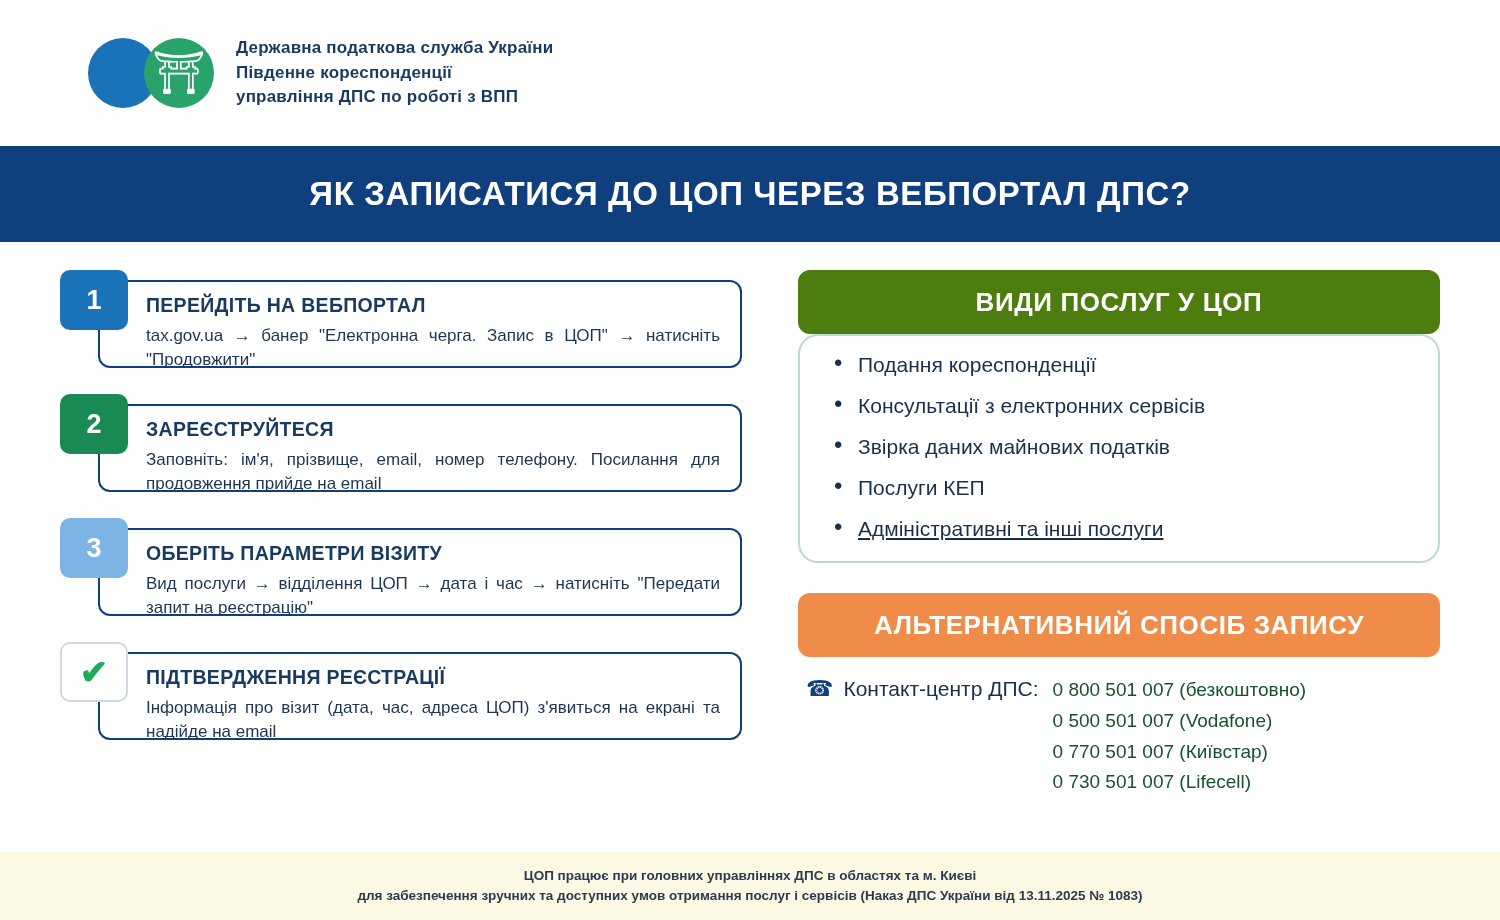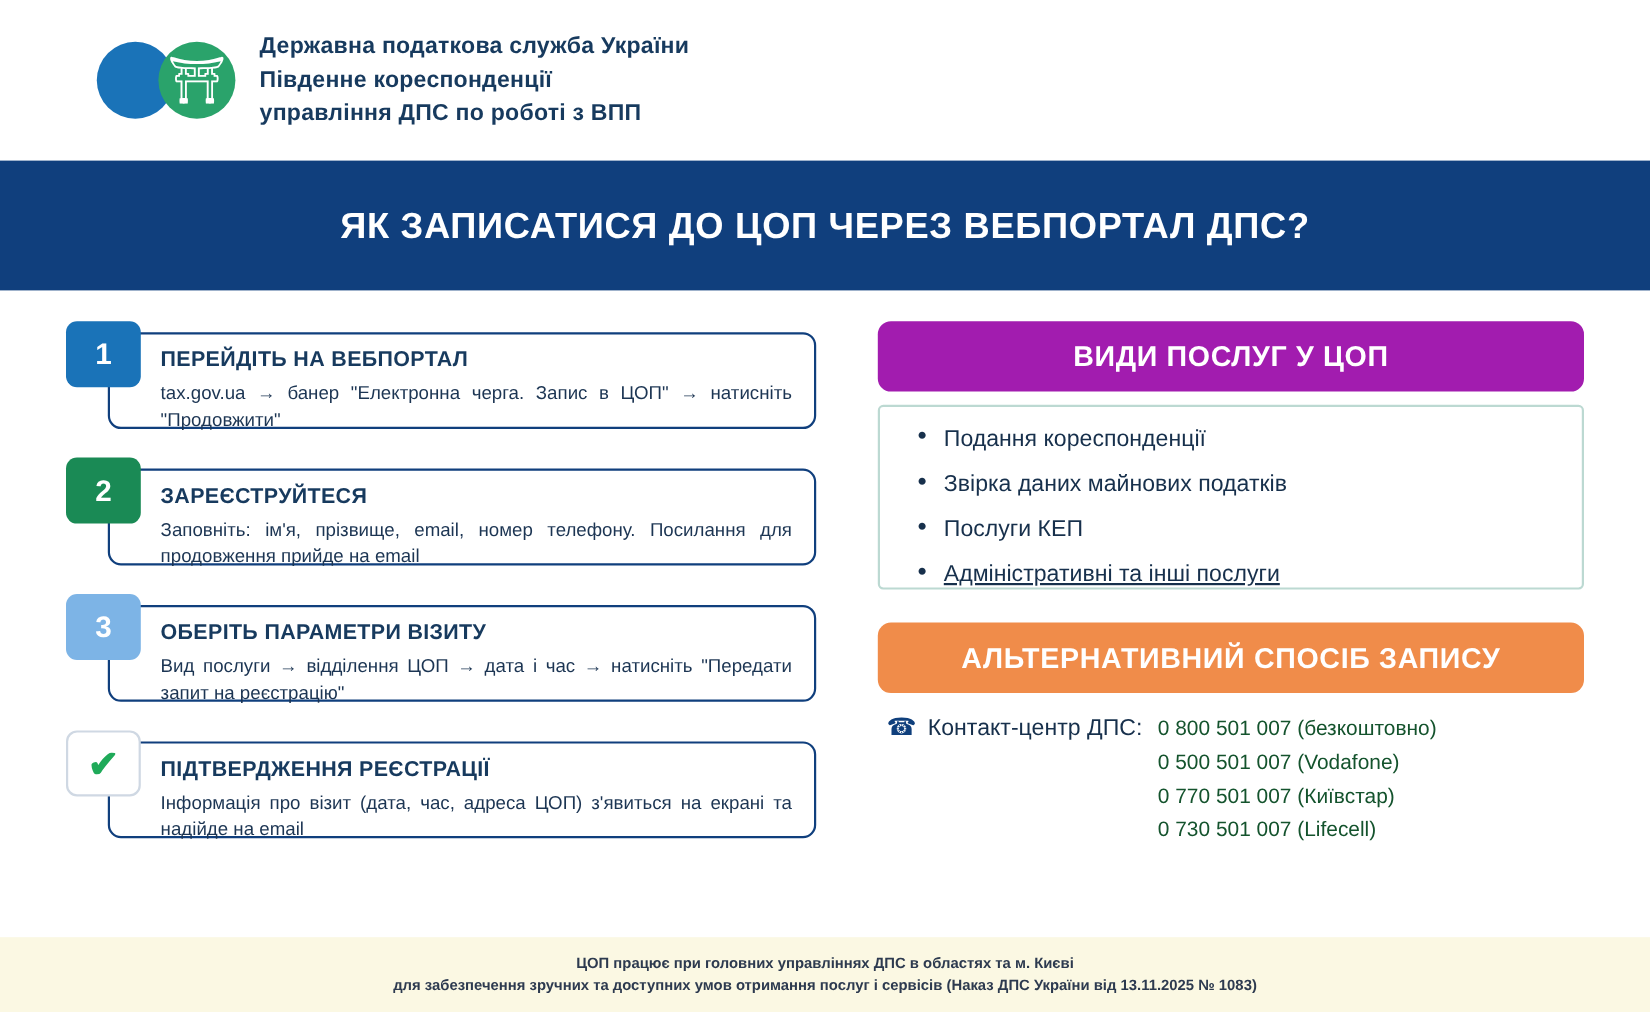--- a/index.html
+++ b/index.html
@@ -29,30 +29,30 @@
     margin-left: -14px;
     display: flex; align-items: center; justify-content: center;
   }
   .trident {
     font-size: 42px; color: #ffffff; line-height: 1;
     font-family: "DejaVu Sans", sans-serif;
   }
   .org-text {
     margin-left: 22px;
     color: #173a5e;
-    font-size: 21px;
+    font-size: 17px;
     font-weight: bold;
     line-height: 1.45;
     letter-spacing: .2px;
   }
 
   
   .title-bar {
     background: #103f7d;
-    height: 118px;
+    height: 96px;
     display: flex; align-items: center; justify-content: center;
   }
   .title-bar h1 {
     color: #ffffff;
     font-size: 33px;
     font-weight: bold;
     letter-spacing: .6px;
     text-align: center;
   }
 
@@ -117,27 +117,27 @@
   
   .panel-head {
     border-radius: 12px;
     height: 64px;
     display: flex; align-items: center; justify-content: center;
     color: #ffffff;
     font-size: 26px;
     font-weight: bold;
     letter-spacing: .6px;
   }
-  .panel-head.green { background: #a21caf; }
+  .panel-head.green { background: #4d7c0f; }
   .panel-head.orange { background: #f08c4a; text-align: center; }
   .services-box {
-    margin-top: 12px;
+    margin-top: 0;
     border: 2px solid #bcd9d2;
-    border-radius: 5px;
-    padding: 18px 28px 0 28px;
+    border-radius: 20px;
+    padding: 18px 28px 20px 28px;
   }
   .services-box ul { list-style: none; }
   .services-box li {
     position: relative;
     padding-left: 30px;
     font-size: 21px;
     color: #17304c;
     line-height: 1.0;
     margin-bottom: 20px;
   }
@@ -255,20 +255,21 @@
 
   </div>
 
   <div class="col-right">
 
     <div class="panel-head green">ВИДИ ПОСЛУГ У ЦОП</div>
 
     <div class="services-box">
       <ul>
         <li>Подання кореспонденції</li>
+        <li>Консультації з електронних сервісів</li>
         <li>Звірка даних майнових податків</li>
         <li>Послуги КЕП</li>
         <li>Адміністративні та інші послуги</li>
       </ul>
     </div>
 
     <div class="alt-block">
       <div class="panel-head orange">АЛЬТЕРНАТИВНИЙ СПОСІБ ЗАПИСУ</div>
 
       <div class="contact-row">

